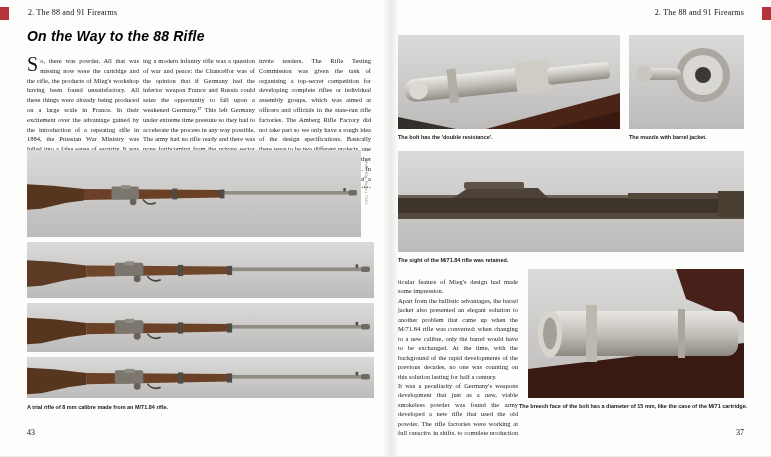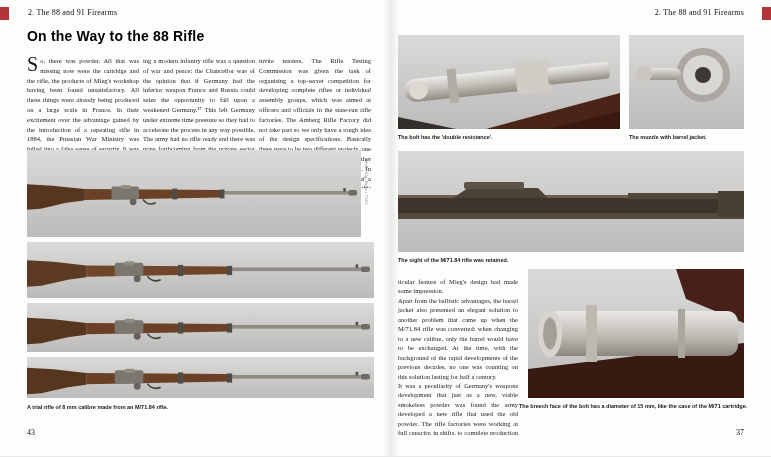--- a/index.html
+++ b/index.html
@@ -17,21 +17,21 @@
   .tab-right{right:0;}
   .runhead{
     position:absolute;top:8px;font-size:8px;letter-spacing:.2px;color:#111;
     font-family:"Liberation Serif",serif;
   }
   .runhead.rh-left{left:28px;}
   .runhead.rh-right{left:600px;width:144px;text-align:right;}
   .title{
     position:absolute;left:27px;top:28px;margin:0;
     font-family:"Liberation Sans",sans-serif;font-weight:bold;
-    font-size:14px;letter-spacing:.2px;color:#000;
+    font-size:14px;letter-spacing:.2px;color:#000;font-style:italic;
   }
   .col{
     position:absolute;top:56px;width:112px;height:132px;overflow:hidden;
     font-size:6.5px;line-height:9.8px;text-align:justify;color:#1b1b1b;
   }
   .col1{left:27px;} .col2{left:143px;} .col3{left:259px;}
   .dropcap{
     float:left;font-size:20px;line-height:17px;padding:0 2px 0 0;
     font-family:"Liberation Serif",serif;color:#111;
   }

